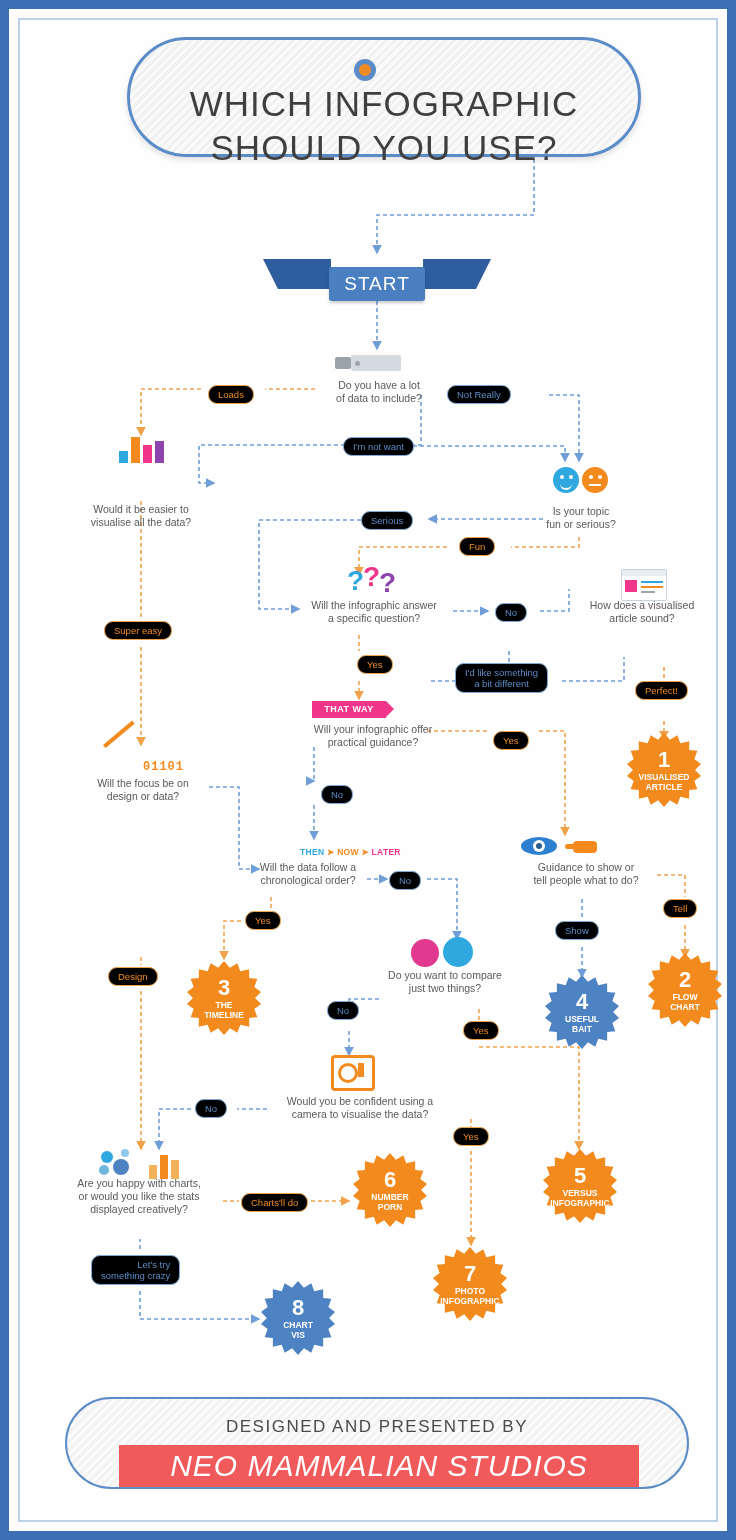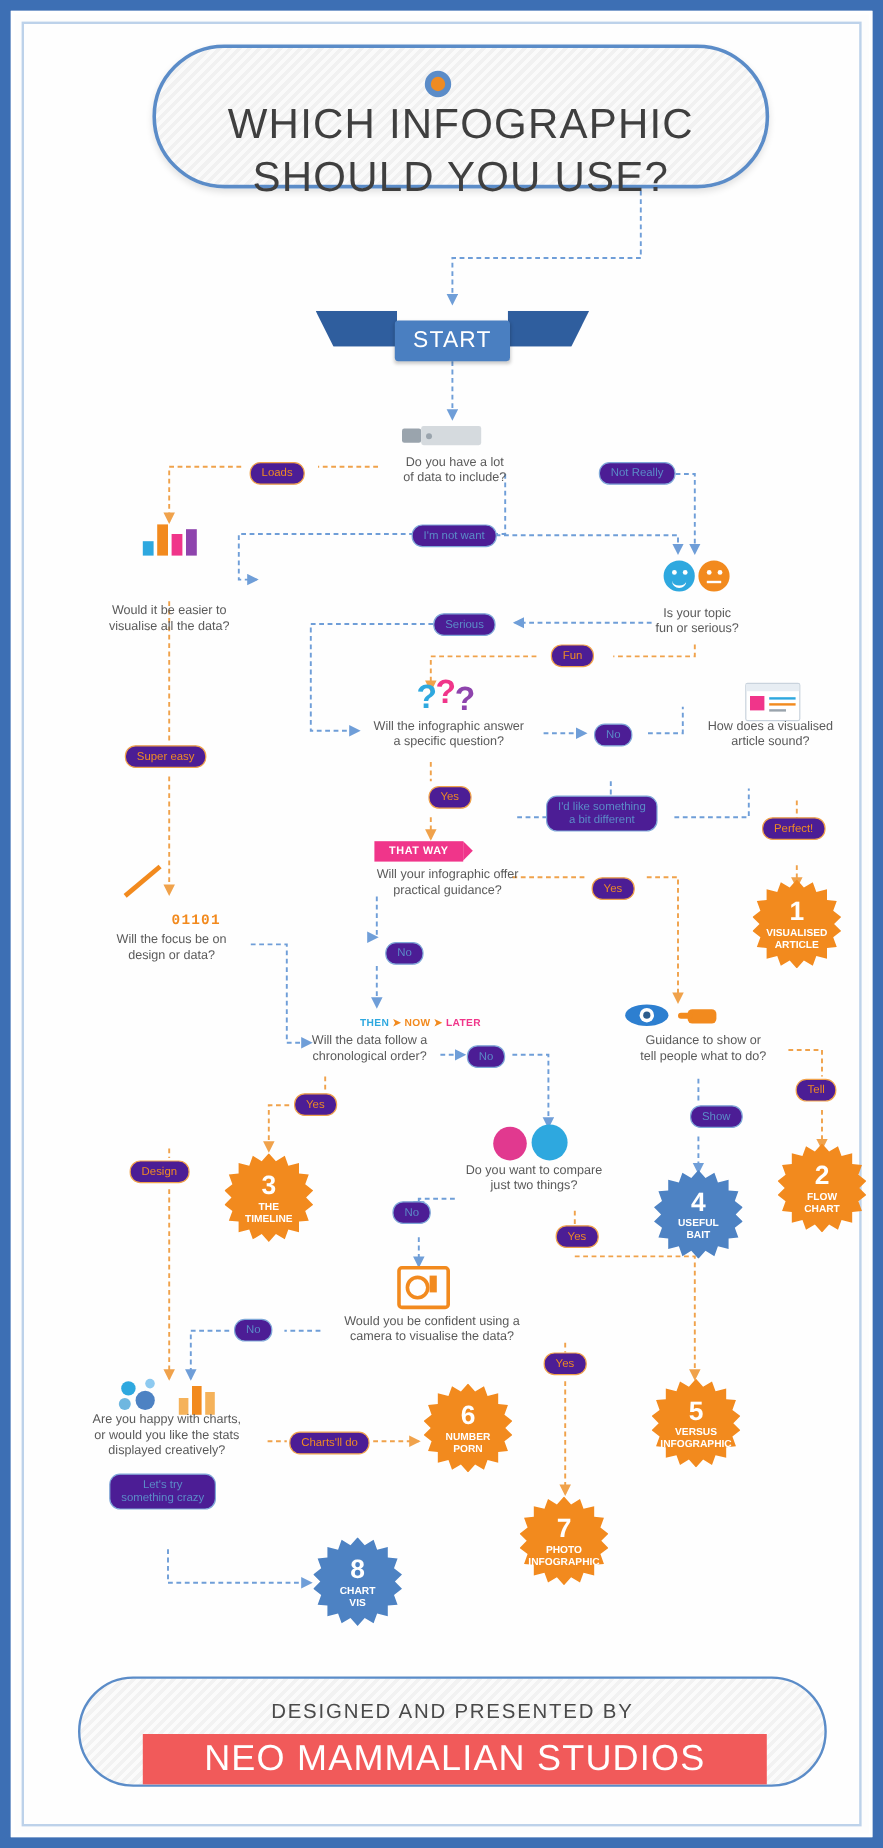--- a/index.html
+++ b/index.html
@@ -40,21 +40,21 @@
     white-space:pre-line;
   }
 
   
   .pill{
     position:absolute;
     font-size:9.5px;
     line-height:11px;
     padding:3px 9px;
     border-radius:9px;
-    background:#4c1d95;
+    background:#000000;
     text-align:center;
     white-space:pre-line;
   }
   .pill.blue{border:1px solid #7fa8d8;color:#5b8cc8;}
   .pill.orange{border:1px solid #f0a24b;color:#ef8b23;}
 
   
   .header{
     position:absolute;left:118px;top:28px;width:514px;height:120px;
     border:3px solid #5b8cc8;border-radius:60px;
@@ -146,21 +146,21 @@
     background:repeating-linear-gradient(135deg,#f2f2f2 0 3px,#fbfbfb 3px 6px);
     box-sizing:border-box;
   }
   .footer .fl1{
     position:absolute;top:18px;left:0;width:100%;text-align:center;
     color:#4a4a4a;font-size:17px;letter-spacing:1.5px;
   }
   .footer .fl2{
     position:absolute;top:46px;left:52px;width:520px;height:42px;
     background:#f15a5a;color:#ffffff;font-size:30px;letter-spacing:1px;
-    text-align:center;line-height:42px;
+    text-align:center;line-height:42px;font-style:italic;
   }
 </style>
 </head>
 <body>
 
 <div id="canvas">
   <div id="inner"></div>
 
   <svg id="wires">
     <defs>
@@ -364,43 +364,43 @@
 tell people what to do?</div>
   <div class="q" style="left:366px;top:960px;width:140px;">Do you want to compare
 just two things?</div>
   <div class="q" style="left:254px;top:1086px;width:194px;">Would you be confident using a
 camera to visualise the data?</div>
   <div class="q" style="left:50px;top:1168px;width:160px;">Are you happy with charts,
 or would you like the stats
 displayed creatively?</div>
 
   <div class="pill orange" style="left:199px;top:376px;">Loads</div>
-  <div class="pill blue" style="left:490px;top:376px;">Not Really</div>
+  <div class="pill blue" style="left:438px;top:376px;">Not Really</div>
   <div class="pill blue" style="left:334px;top:428px;">I'm not want</div>
   <div class="pill orange" style="left:95px;top:612px;">Super easy</div>
   <div class="pill blue" style="left:352px;top:502px;">Serious</div>
   <div class="pill orange" style="left:450px;top:528px;">Fun</div>
   <div class="pill blue" style="left:486px;top:594px;">No</div>
   <div class="pill orange" style="left:348px;top:646px;">Yes</div>
   <div class="pill blue" style="left:446px;top:654px;">I'd like something
 a bit different</div>
   <div class="pill orange" style="left:626px;top:672px;">Perfect!</div>
   <div class="pill orange" style="left:484px;top:722px;">Yes</div>
   <div class="pill blue" style="left:312px;top:776px;">No</div>
   <div class="pill blue" style="left:380px;top:862px;">No</div>
   <div class="pill orange" style="left:236px;top:902px;">Yes</div>
   <div class="pill orange" style="left:99px;top:958px;">Design</div>
-  <div class="pill blue" style="left:546px;top:912px;margin-left:20px;">Show</div>
+  <div class="pill blue" style="left:546px;top:912px;">Show</div>
   <div class="pill orange" style="left:654px;top:890px;">Tell</div>
   <div class="pill blue" style="left:318px;top:992px;">No</div>
   <div class="pill orange" style="left:454px;top:1012px;">Yes</div>
   <div class="pill blue" style="left:186px;top:1090px;">No</div>
   <div class="pill orange" style="left:444px;top:1118px;">Yes</div>
   <div class="pill orange" style="left:232px;top:1184px;">Charts'll do</div>
-  <div class="pill blue" style="left:82px;top:1219px;">Let's try
+  <div class="pill blue" style="left:82px;top:1246px;text-align:right;">Let's try
 something crazy</div>
 
   <div class="that-way">
     <span>THAT WAY</span>
   </div>
 
   <div class="burst orange" style="left:618px;top:724px;">
     <div class="star"></div>
     <div class="num">1</div>
     <div class="lbl">VISUALISED

